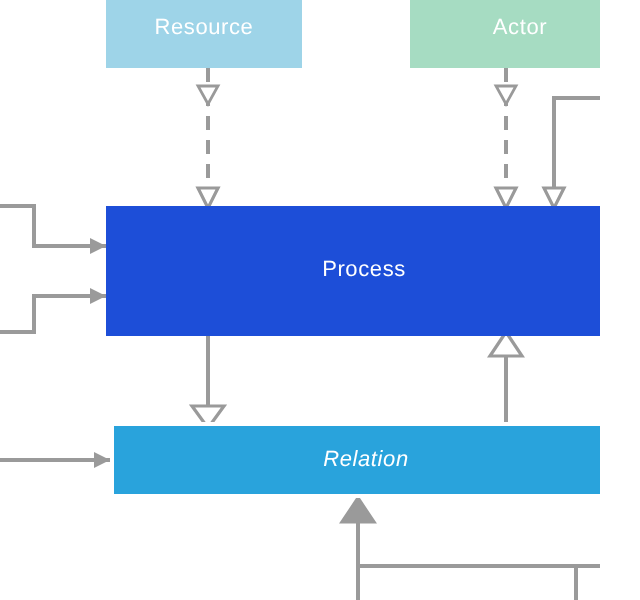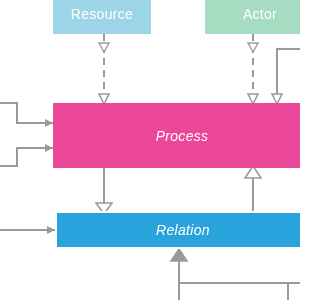--- a/index.html
+++ b/index.html
@@ -34,21 +34,21 @@
     box-sizing: border-box;
     color: #ffffff;
     font-size: 8.5px;
     letter-spacing: 0.25px;
     text-align: center;
     line-height: 1;
     z-index: 5;
   }
   .node-label {
     color: #ffffff;
-    font-size: 14px;
+    font-size: 11px;
     letter-spacing: 0.3px;
     white-space: nowrap;
   }
   #node-resource {
     left: 53px;
     top: -6px;
     width: 98px;
     height: 40px;
     background: #9ED4E8;
   }
@@ -57,22 +57,21 @@
     top: -6px;
     width: 110px;
     height: 40px;
     background: #A6DCC2;
   }
   #node-process {
     left: 53px;
     top: 103px;
     width: 258px;
     height: 65px;
-    background: #ec4899;
-    font-style: italic;
+    background: #1d4ed8;
   }
   #node-relation {
     left: 55px;
     top: 211px;
     width: 256px;
     height: 38px;
     background: #29A3DC;
     border: 2px solid #ffffff;
     z-index: 6;
     font-style: italic;

